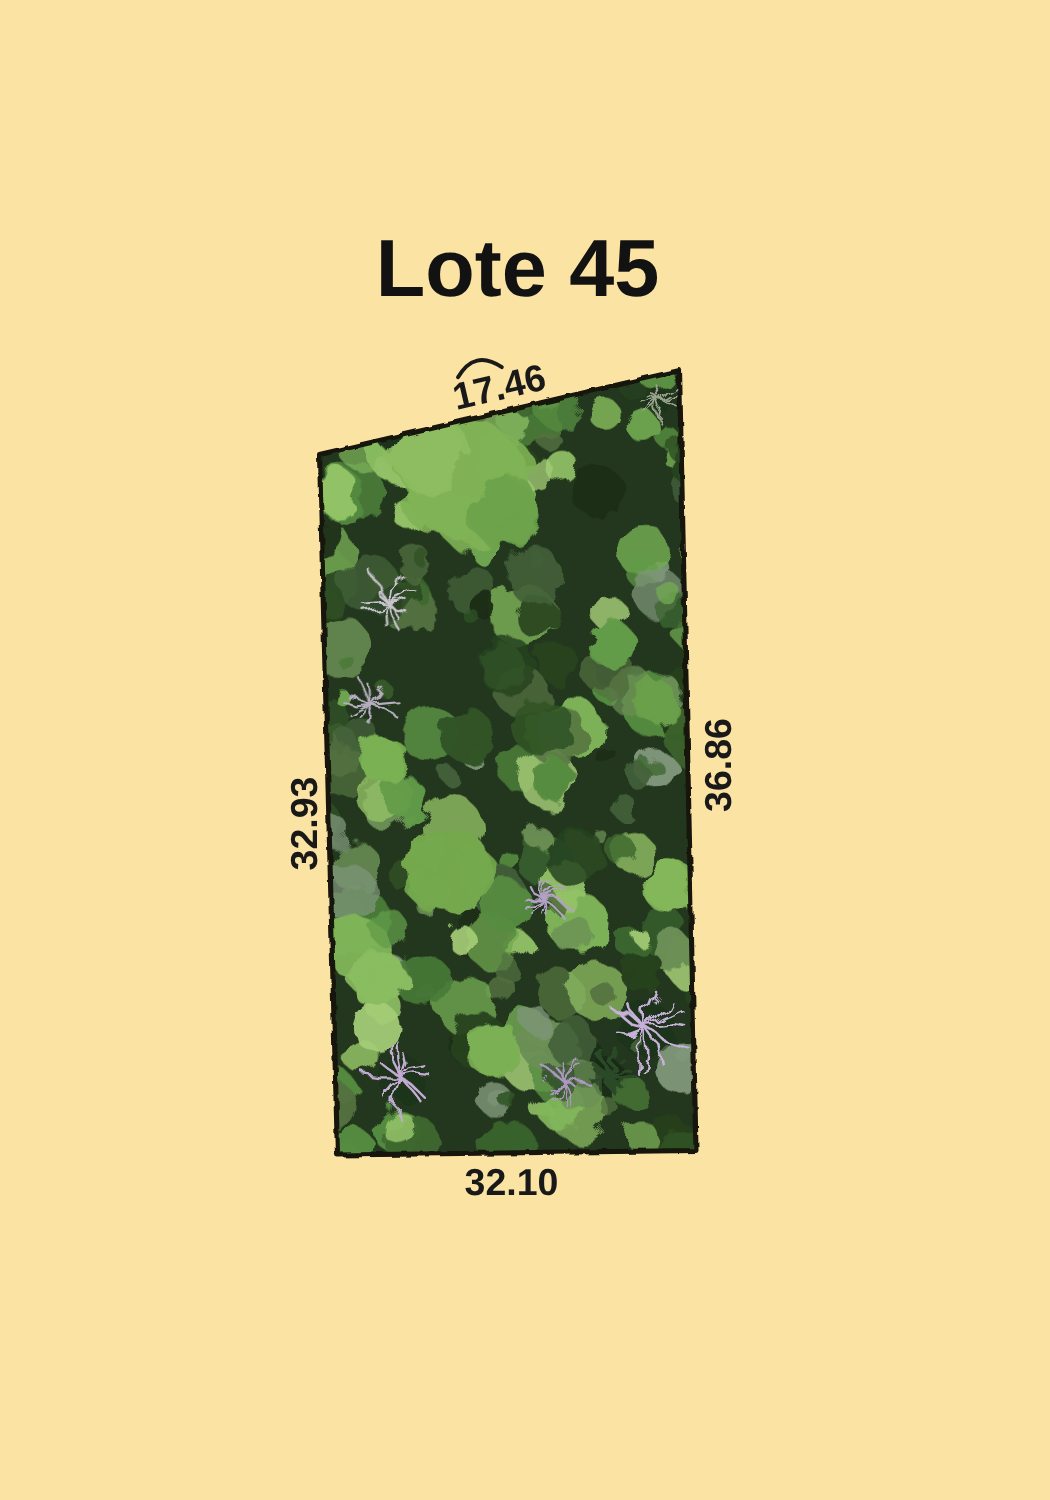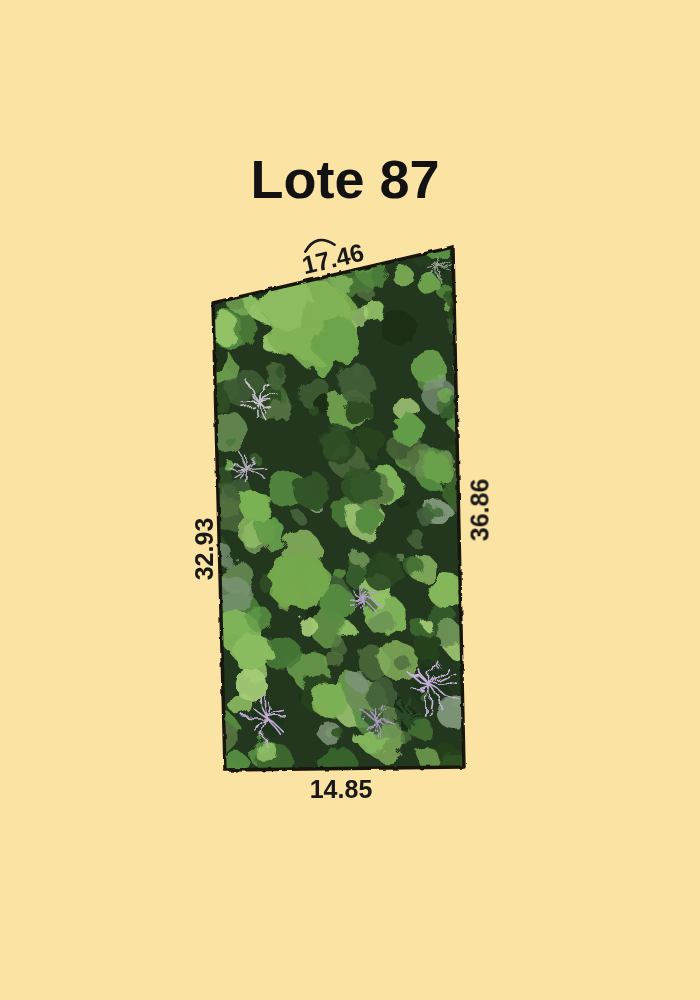--- a/index.html
+++ b/index.html
@@ -23,21 +23,21 @@
   .label.top .arc{position:absolute;left:4px;top:-13px;}
   .label.left{left:204px;top:549px;transform:translate(-50%,-50%) rotate(-90deg);}
   .label.right{left:480px;top:510px;transform:translate(-50%,-50%) rotate(-90deg);}
   .label.bottom{left:341px;top:789px;transform:translate(-50%,-50%);}
 </style>
 </head>
 <body>
 
 <div class="canvas">
 
-  <h1 class="title">Lote 87</h1>
+  <h1 class="title">Lote 45</h1>
 
   <svg class="photo" width="700" height="1000" viewBox="0 0 700 1000">
     <defs>
       <clipPath id="lotClip">
         <polygon points="213,303 453,247 464,767 225,770"></polygon>
       </clipPath>
       <filter id="blobby" x="-20%" y="-20%" width="140%" height="140%">
         <feTurbulence type="fractalNoise" baseFrequency="0.05" numOctaves="3" seed="11" result="n"></feTurbulence>
         <feDisplacementMap in="SourceGraphic" in2="n" scale="16"></feDisplacementMap>
       </filter>
@@ -461,16 +461,16 @@
 
   <div class="label left">
     <span>32.93</span>
   </div>
 
   <div class="label right">
     <span>36.86</span>
   </div>
 
   <div class="label bottom">
-    <span>14.85</span>
+    <span>32.10</span>
   </div>
 
 </div>
 
 </body></html>

